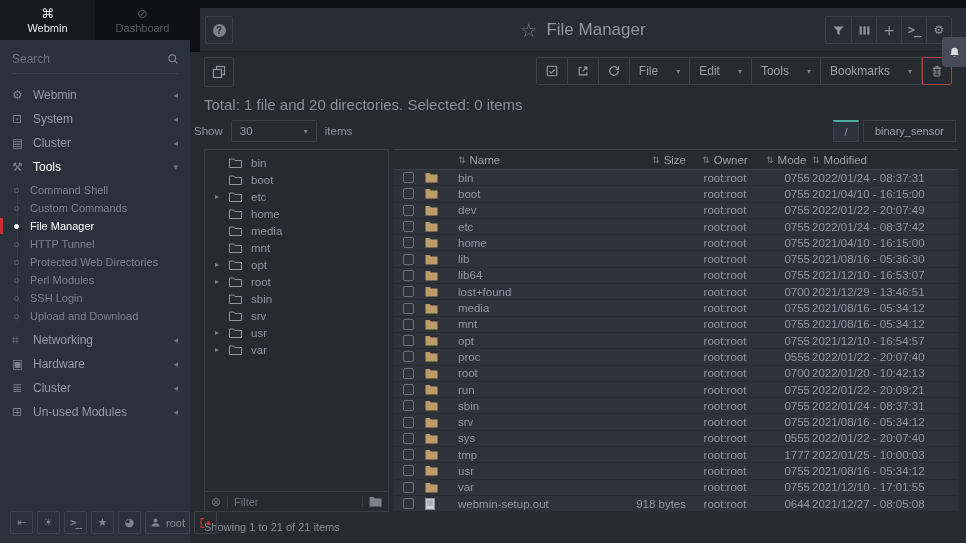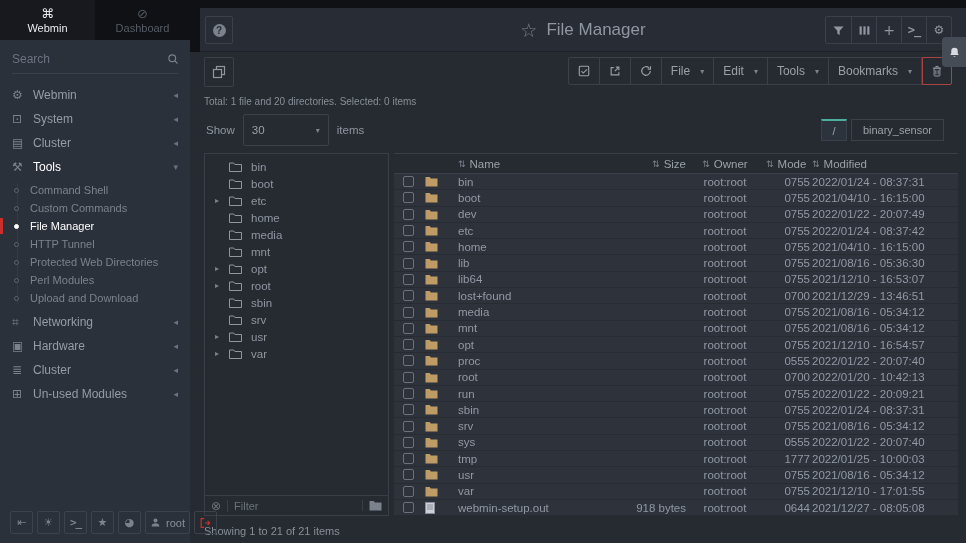--- a/index.html
+++ b/index.html
@@ -49,28 +49,28 @@
   .page-title-wrap { margin:0 auto; display:flex; align-items:center; gap:9px; color:#8f96a0; font-size:17px; }
   .title-star { font-size:19px; color:#7b828c; cursor:pointer; }
   .hdr-group { position:absolute; right:14px; top:8px; display:flex; border:1px solid #3a414b; border-radius:2px; height:28px; }
   .hdr-btn { width:25px; display:flex; align-items:center; justify-content:center; color:#8f96a0; font-size:12px; border-left:1px solid #3a414b; cursor:pointer; }
   .hdr-btn:first-child { border-left:none; }
   .bell-tile { position:absolute; right:0; top:37px; width:24px; height:30px; background:#464c55; border-radius:4px 0 0 4px; display:flex; align-items:center; justify-content:center; color:#d8dbdf; z-index:6; cursor:pointer; }
 
   .toolbar-row { display:flex; justify-content:space-between; align-items:flex-start; margin:5px 14px 0 14px; }
   .tb-left-btn { width:30px; height:30px; border:1px solid #3a414b; border-radius:2px; display:flex; align-items:center; justify-content:center; color:#8f96a0; cursor:pointer; }
   .tb-group { display:flex; height:28px; align-items:stretch; }
-  .tb-btn { display:flex; align-items:center; justify-content:center; padding:0 9px; border:1px solid #3a414b; border-left:none; color:#9aa0a8; font-size:12px; gap:10px; cursor:pointer; background:transparent; }
+  .tb-btn { display:flex; align-items:center; justify-content:center; padding:0 9px; border:1px solid #3a414b; border-left:none; color:#9aa0a8; font-size:12px; gap:18px; cursor:pointer; background:transparent; }
   .tb-btn:first-child { border-left:1px solid #3a414b; border-radius:2px 0 0 2px; }
   .tb-btn.trash { border:1px solid #a94442; border-radius:0 2px 2px 0; }
   .caret { font-size:8px; color:#7b828c; }
-  .status-line { margin:9px 14px 0; font-size:10px; color:#878e97; }
-  .controls-row { margin:7px 16px 7px; display:flex; justify-content:space-between; align-items:center; }
+  .status-line { margin:9px 14px 0; font-size:15px; color:#878e97; }
+  .controls-row { margin:7px 4px 7px; display:flex; justify-content:space-between; align-items:center; }
   .show-wrap { display:flex; align-items:center; gap:8px; font-size:11.5px; color:#8f96a0; }
-  .select-box { width:86px; height:32px; border:1px solid #3a414b; border-radius:2px; display:flex; align-items:center; justify-content:space-between; padding:0 8px; font-size:11.5px; color:#9aa0a8; cursor:pointer; }
+  .select-box { width:86px; height:22px; border:1px solid #3a414b; border-radius:2px; display:flex; align-items:center; justify-content:space-between; padding:0 8px; font-size:11.5px; color:#9aa0a8; cursor:pointer; }
   .path-wrap { display:flex; gap:4px; margin-right:6px; }
   .path-seg { height:22px; border:1px solid #3a414b; display:flex; align-items:center; justify-content:center; font-size:11px; color:#9aa0a8; padding:0 11px; cursor:pointer; }
   .path-seg.rootseg { width:26px; padding:0; border-top:2px solid #4cae9e; background:#2d333c; }
 
   .panels { display:flex; gap:5px; margin:0 8px 0 14px; height:363px; }
   .tree-panel { width:185px; border:1px solid #383f48; position:relative; flex:none; }
   .tree-rows { padding-top:4px; }
   .tree-row { display:flex; align-items:center; height:17px; padding-left:10px; font-size:11.5px; color:#8f96a0; cursor:pointer; }
   .tw-exp { width:14px; font-size:8px; color:#7b828c; flex:none; }
   .tw-folder { margin-right:9px; color:#8f96a0; flex:none; display:flex; }
@@ -171,20 +171,25 @@
         <span>Protected Web Directories</span>
         </div>
         <div class="sub-item ">
 
         <span class="bullet"></span>
         <span>Perl Modules</span>
         </div>
         <div class="sub-item ">
 
         <span class="bullet"></span>
+        <span>SSH Login</span>
+        </div>
+        <div class="sub-item ">
+
+        <span class="bullet"></span>
         <span>Upload and Download</span>
         </div>
       </div>
       <div class="menu-item ">
        <span class="mi-icon"><span class="g">⌗</span></span>
        <span class="mi-label">Networking</span>
        <span class="chev g">◂</span>
      </div>
       <div class="menu-item ">
        <span class="mi-icon"><span class="g">▣</span></span>

